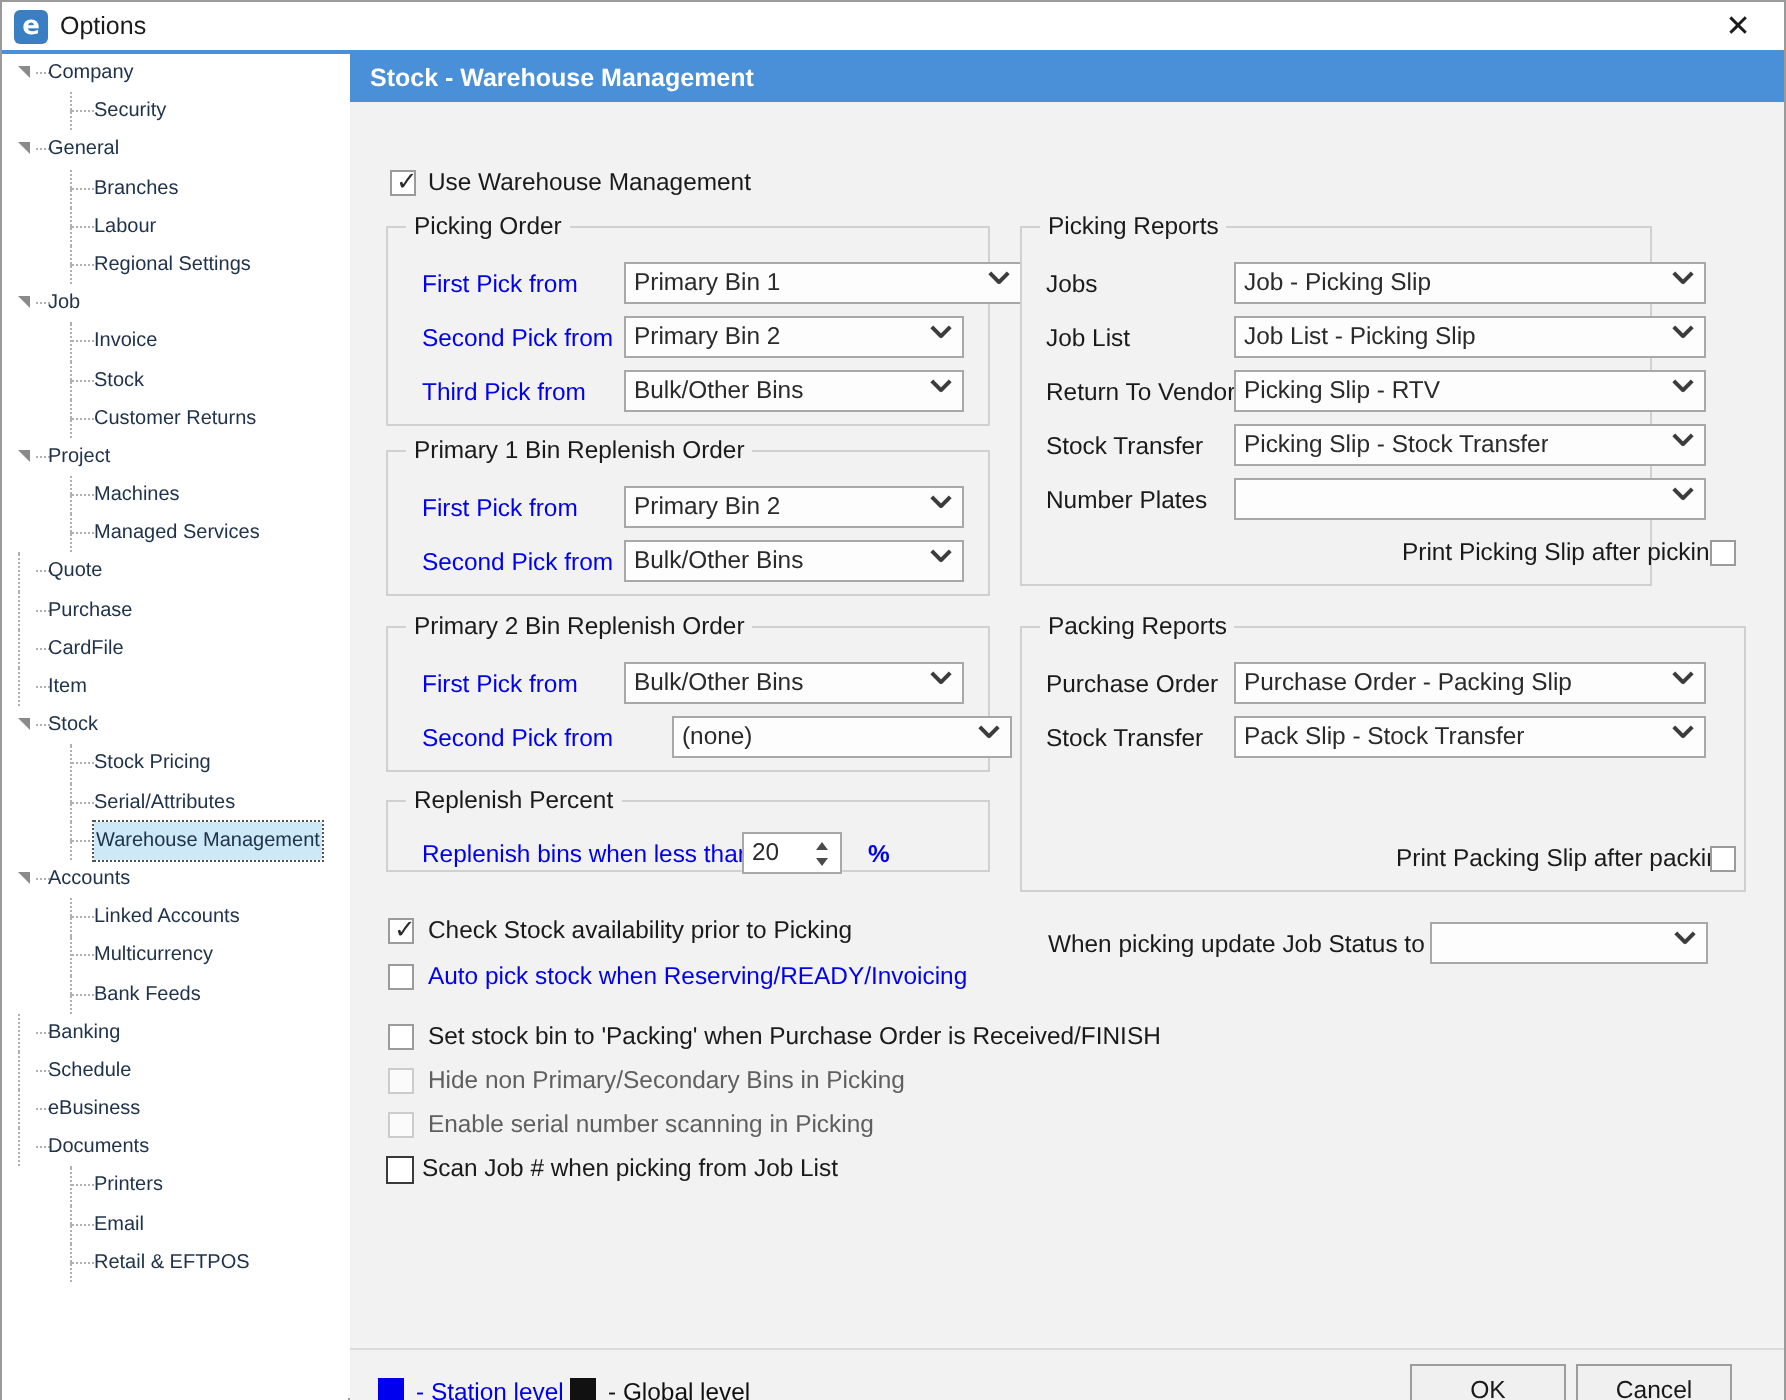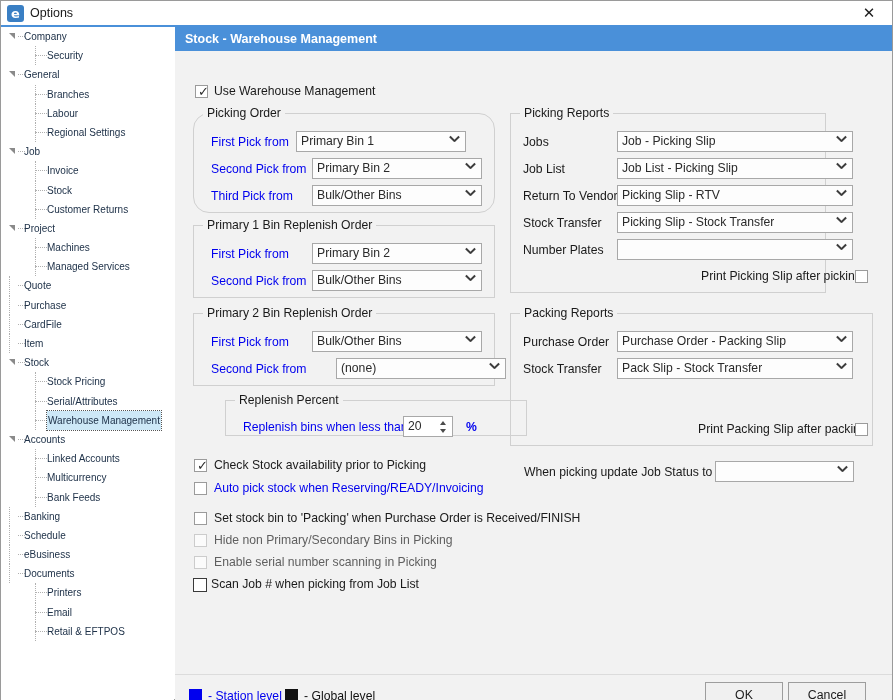--- a/index.html
+++ b/index.html
@@ -441,25 +441,25 @@
 
     <div id="panel-body">
 
       <div class="cbrow" style="left:20px; top:34px;">
         <span class="cbox">
             <span class="tick">✓</span>
           </span>
         <span class="cblabel" style="left:19px;">Use Warehouse Management</span>
       </div>
 
-      <div class="groupbox" style="left:18px; top:62px; width:302px; height:100px;border-radius:16px;">
+      <div class="groupbox" style="left:18px; top:62px; width:302px; height:100px;">
         <div class="gb-title">Picking Order</div>
 
         <div class="fld-label station" style="left:17px; top:20px;">First Pick from</div>
-        <div class="combo" style="left:102px; top:17px; width:170px;">
+        <div class="combo" style="left:118px; top:17px; width:199px;">
           <span class="val">Primary Bin 1</span>
           <span class="chev"></span>
         </div>
 
         <div class="fld-label station" style="left:17px; top:47px;">Second Pick from</div>
         <div class="combo" style="left:118px; top:44px; width:170px;">
           <span class="val">Primary Bin 2</span>
           <span class="chev"></span>
         </div>
 
@@ -495,21 +495,21 @@
           <span class="chev"></span>
         </div>
 
         <div class="fld-label station" style="left:17px; top:47px;">Second Pick from</div>
         <div class="combo" style="left:118px; top:44px; width:170px;margin-left:24px;">
           <span class="val">(none)</span>
           <span class="chev"></span>
         </div>
       </div>
 
-      <div class="groupbox" style="left:18px; top:349px; width:302px; height:36px;margin-left:32px;">
+      <div class="groupbox" style="left:18px; top:349px; width:302px; height:36px;">
         <div class="gb-title">Replenish Percent</div>
 
         <div class="fld-label station" style="left:17px; top:18px;">Replenish bins when less than</div>
         <div class="spinner" style="left:177px; top:15px; width:50px;">
           <span class="sval">20</span>
           <span class="arrows">
             <span class="up"></span>
               <span class="dn"></span>
           </span>
         </div>

